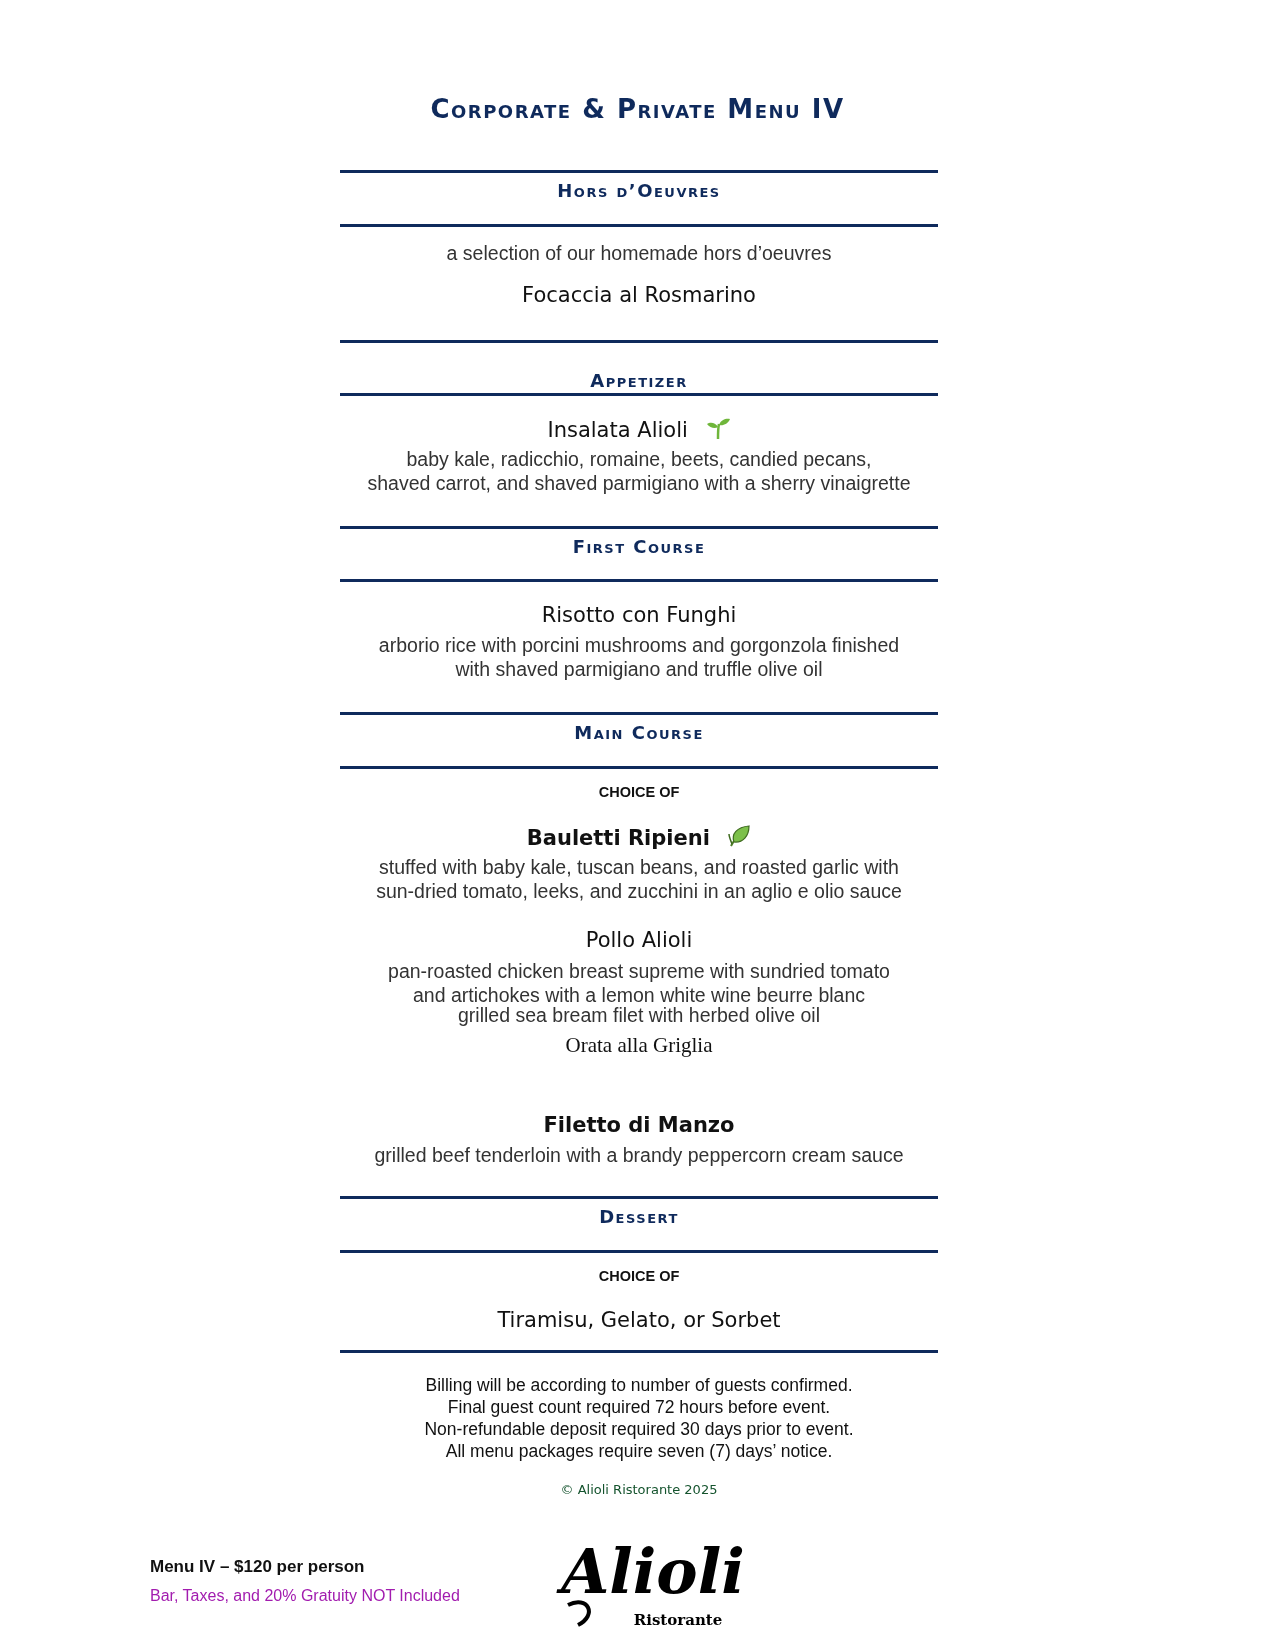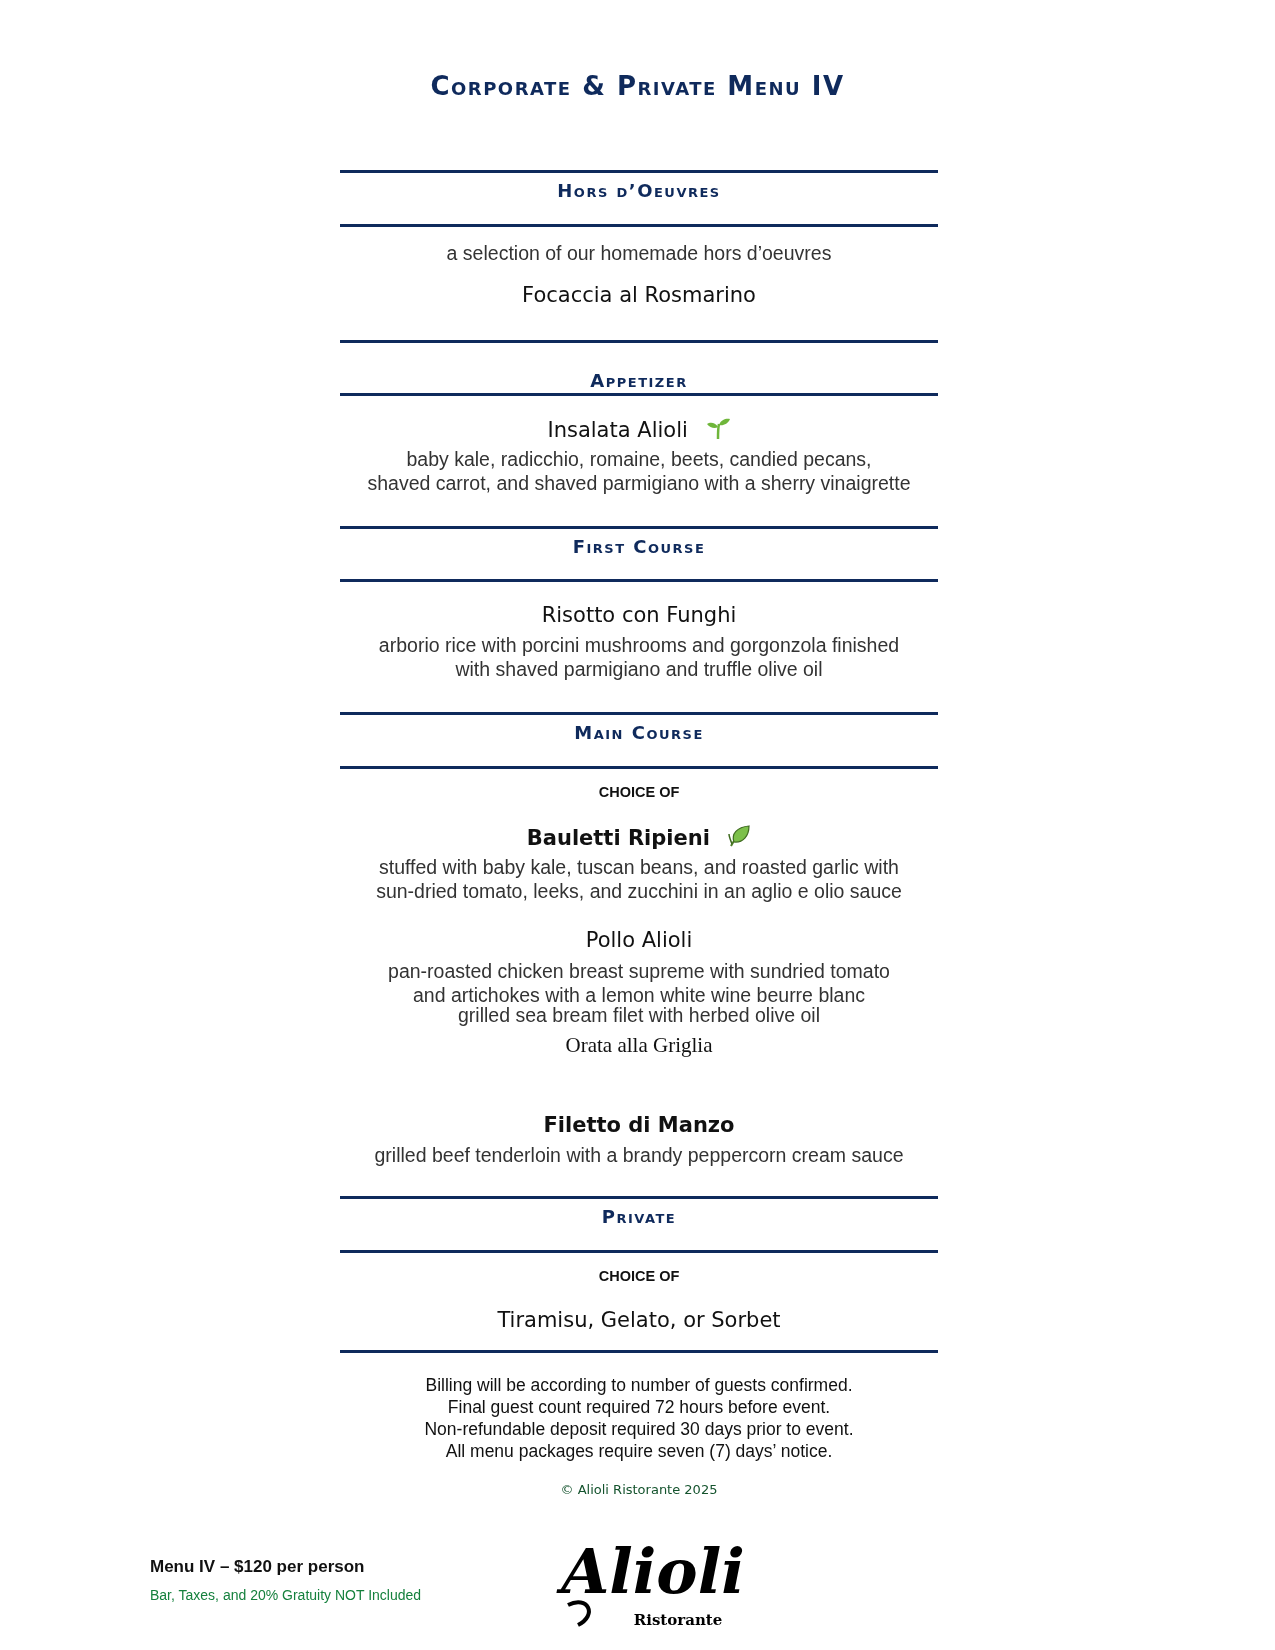--- a/index.html
+++ b/index.html
@@ -8,28 +8,28 @@
   .col { position:absolute; left:340px; width:598px; text-align:center; }
   .title { font-family:"DejaVu Sans", sans-serif; font-weight:bold; color:#0f2a5c; font-size:26px; letter-spacing:1.5px; font-variant:small-caps; }
   .rule { position:absolute; left:340px; width:598px; height:3px; background:#0f2a5c; }
   .sec-head { font-family:"DejaVu Sans", sans-serif; font-weight:bold; color:#0f2a5c; font-size:18px; letter-spacing:1.5px; font-variant:small-caps; }
   .dish { font-family:"DejaVu Sans", sans-serif; font-size:21px; color:#111; }
   .desc { font-family:"Liberation Sans", sans-serif; font-size:19.5px; color:#333; line-height:24px; font-weight:normal; }
   .choice { font-family:"Liberation Sans", sans-serif; font-weight:bold; font-size:14.5px; color:#111; }
   .notes { font-family:"Liberation Sans", sans-serif; font-size:17.5px; color:#111; line-height:22px; }
   .copy { font-family:"DejaVu Sans", sans-serif; font-size:13px; color:#14532d; }
   .price { position:absolute; left:150px; top:1557px; font-family:"Liberation Sans", sans-serif; font-weight:bold; font-size:17px; color:#111; }
-  .price-sub { position:absolute; left:150px; top:1587px; font-family:"Liberation Sans", sans-serif; font-size:14px; color:#15803d; }
+  .price-sub { position:absolute; left:150px; top:1587px; font-family:"Liberation Sans", sans-serif; font-size:16px; color:#a21caf; }
   .leaf { display:inline-block; vertical-align:middle; margin-left:10px; }
   .logo { position:absolute; left:548px; top:1525px; width:210px; height:110px; }
 </style>
 </head>
 <body>
 
-<div class="abs title" style="top:71px;">Corporate &amp; Private Menu IV</div>
+<div class="abs title" style="top:94px;">Corporate &amp; Private Menu IV</div>
 
 <div class="rule" style="top:170px;"></div>
 <div class="col sec-head" style="top:180px;">Hors d’Oeuvres</div>
 <div class="rule" style="top:224px;"></div>
 <div class="col desc" style="top:241px;">a selection of our homemade hors d’oeuvres</div>
 <div class="col dish" style="top:283px;">Focaccia al Rosmarino</div>
 
 <div class="rule" style="top:340px;"></div>
 <div class="col sec-head" style="top:350px;margin-top:20px;">Appetizer</div>
 <div class="rule" style="top:393px;"></div>
@@ -75,21 +75,21 @@
 <div class="col desc" style="top:959px;">pan-roasted chicken breast supreme with sundried tomato</div>
 <div class="col desc" style="top:983px;">and artichokes with a lemon white wine beurre blanc</div>
 
 <div class="col dish" style="top:1033px;font-family:Liberation Serif, serif;">Orata alla Griglia</div>
 <div class="col desc" style="top:1003px;">grilled sea bream filet with herbed olive oil</div>
 
 <div class="col dish" style="top:1113px;font-weight:bold;">Filetto di Manzo</div>
 <div class="col desc" style="top:1143px;">grilled beef tenderloin with a brandy peppercorn cream sauce</div>
 
 <div class="rule" style="top:1196px;"></div>
-<div class="col sec-head" style="top:1206px;">Private</div>
+<div class="col sec-head" style="top:1206px;">Dessert</div>
 <div class="rule" style="top:1250px;"></div>
 <div class="col choice" style="top:1268px;">CHOICE OF</div>
 <div class="col dish" style="top:1308px;">Tiramisu, Gelato, or Sorbet</div>
 <div class="rule" style="top:1350px;"></div>
 
 <div class="col notes" style="top:1374px;">Billing will be according to number of guests confirmed.</div>
 <div class="col notes" style="top:1396px;">Final guest count required 72 hours before event.</div>
 <div class="col notes" style="top:1418px;">Non-refundable deposit required 30 days prior to event.</div>
 <div class="col notes" style="top:1440px;">All menu packages require seven (7) days’ notice.</div>
 <div class="col copy" style="top:1482px;">© Alioli Ristorante 2025</div>

